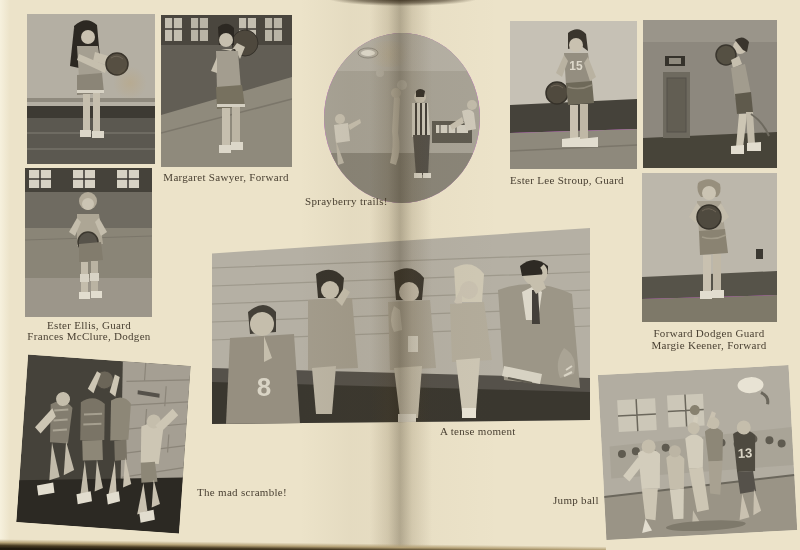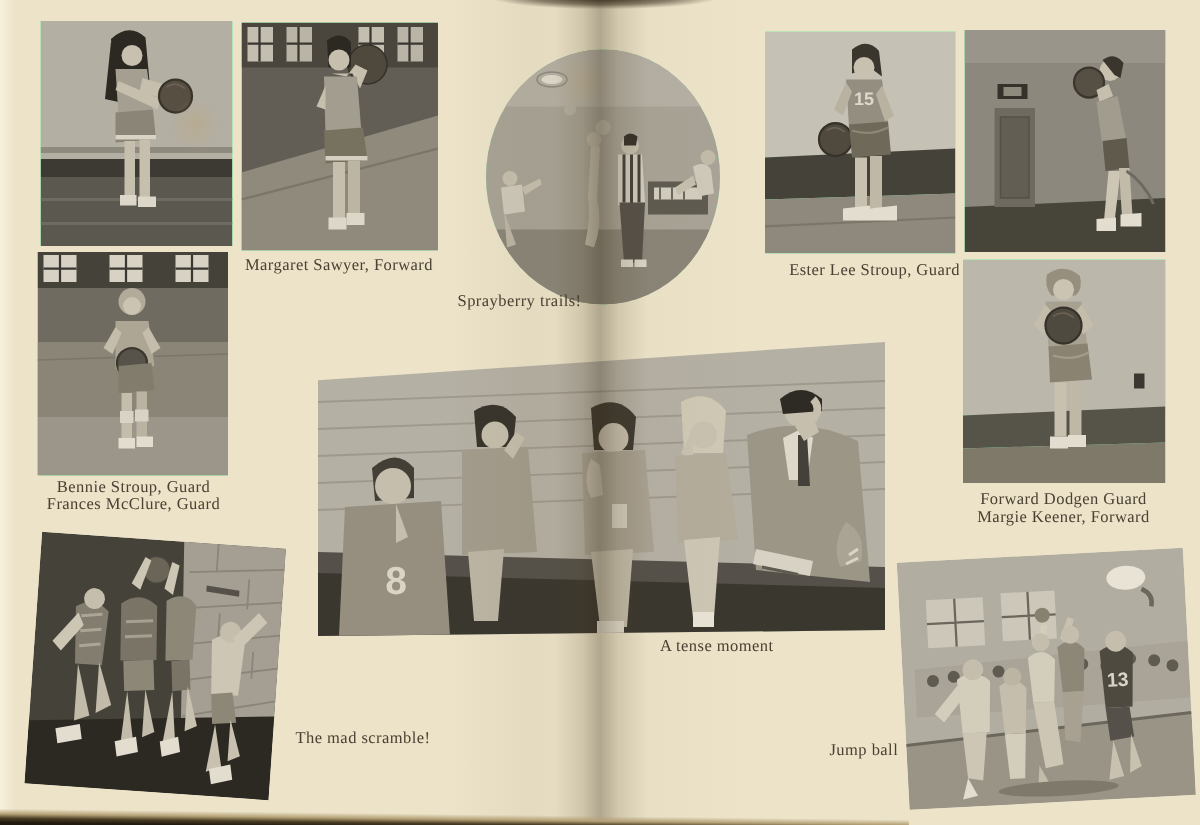--- a/index.html
+++ b/index.html
@@ -13,21 +13,21 @@
     background:linear-gradient(90deg,rgba(255,252,238,.55),rgba(255,252,238,0));}
   .gutter{position:absolute;left:300px;top:0;width:200px;height:550px;pointer-events:none;
     background:
       linear-gradient(90deg,rgba(86,68,34,0) 0%,rgba(86,68,34,.05) 25%,rgba(86,68,34,0) 100%),
       linear-gradient(90deg,rgba(86,68,34,0) 35%,rgba(80,62,30,.14) 44%,rgba(52,40,18,.30) 50%,rgba(80,62,30,.14) 56%,rgba(86,68,34,0) 66%);}
   .spine-top{position:absolute;left:328px;top:-2px;width:150px;height:8px;
     background:radial-gradient(ellipse at 50% 0%,rgba(38,26,10,.92) 0%,rgba(38,26,10,.5) 45%,rgba(38,26,10,0) 72%);}
   .bottom-strip{position:absolute;left:-4px;top:539px;width:610px;height:16px;
     transform:rotate(0.7deg);transform-origin:left top;
     background:linear-gradient(180deg,rgba(201,185,143,0) 0%,#b4a176 22%,#4a3d24 40%,#211a0e 58%,#191309 100%);}
-  .photo{position:absolute;overflow:hidden;background:#86efac;}
+  .photo{position:absolute;overflow:hidden;background:#d946ef;}
   .photo svg{display:block;width:100%;height:100%;}
   .stain{position:absolute;border-radius:50%;pointer-events:none;}
   .cap{
     position:absolute;color:#4a4133;font-size:11px;letter-spacing:.3px;
     line-height:11.5px;white-space:nowrap;
   }
   .cap.center{text-align:center;}
 </style>
 </head>
 <body>
@@ -137,21 +137,21 @@
       <circle cx="47" cy="72" r="11" fill="#504a3e" stroke="#36322a" stroke-width="1.5"></circle>
       <path d="M41 66 Q47 62 53 67" stroke="#6e6557" stroke-width="1" fill="none"></path>
       <path d="M56 62 L82 60 L84 82 L58 84 Z" fill="#6e6959"></path>
       <path d="M58 66 Q70 70 82 64" stroke="#8d8777" stroke-width="1.5" fill="none"></path>
       <rect x="60" y="84" width="8" height="34" fill="#c9c1b0"></rect>
       <rect x="70" y="83" width="8" height="35" fill="#c0b8a6"></rect>
       <path d="M52 118 L70 116 L70 126 L52 126 Z" fill="#e2ddcf"></path>
       <path d="M70 118 L88 116 L88 126 L70 126 Z" fill="#e2ddcf"></path>
     </svg>
   </div>
-  <div class="cap center" style="left:508px;top:175px;width:150px;text-align:center;">Ester Lee Stroup, Guard</div>
+  <div class="cap center" style="left:492px;top:175px;width:150px;text-align:center;">Ester Lee Stroup, Guard</div>
 
   <div class="photo" style="left:643px;top:20px;width:134px;height:148px;">
     <svg viewBox="0 0 134 148" preserveAspectRatio="none">
       <rect x="0" y="0" width="134" height="148" fill="#8d887e"></rect>
       <rect x="0" y="0" width="134" height="22" fill="#9a958a"></rect>
       <path d="M0 118 L134 112 L134 148 L0 148 Z" fill="#474439"></path>
       <rect x="20" y="52" width="27" height="66" fill="#6e6a5f"></rect>
       <rect x="24" y="58" width="19" height="54" fill="#625e53" stroke="#55514a" stroke-width="1"></rect>
       <rect x="22" y="36" width="20" height="10" fill="#35322b"></rect>
       <rect x="26" y="38" width="12" height="6" fill="#8f8a7e"></rect>
@@ -189,22 +189,22 @@
       <circle cx="63" cy="74" r="10" fill="#57534a" stroke="#3c382f" stroke-width="1.5"></circle>
       <path d="M54 76 L76 74 L78 92 L54 94 Z" fill="#827c6d"></path>
       <rect x="56" y="94" width="7" height="30" fill="#c4bdac"></rect>
       <rect x="66" y="93" width="7" height="31" fill="#bab3a2"></rect>
       <rect x="55" y="106" width="9" height="8" fill="#d8d3c5"></rect>
       <rect x="65" y="105" width="9" height="8" fill="#d8d3c5"></rect>
       <rect x="54" y="124" width="11" height="7" fill="#e2ddcf"></rect>
       <rect x="66" y="123" width="11" height="7" fill="#e2ddcf"></rect>
     </svg>
   </div>
-  <div class="cap center" style="left:18px;top:320px;width:142px;">Bennie Stroup, Guard</div>
-  <div class="cap center" style="left:18px;top:331px;width:142px;">Frances McClure, Guard</div>
+  <div class="cap center" style="left:18px;top:320px;width:142px;">Ester Ellis, Guard</div>
+  <div class="cap center" style="left:18px;top:331px;width:142px;">Frances McClure, Dodgen</div>
 
   <div class="photo" style="left:642px;top:173px;width:135px;height:149px;">
     <svg viewBox="0 0 135 149" preserveAspectRatio="none">
       <rect x="0" y="0" width="135" height="104" fill="#bcb7ab"></rect>
       <path d="M0 104 L135 98 L135 122 L0 126 Z" fill="#565349"></path>
       <path d="M0 126 L135 122 L135 149 L0 149 Z" fill="#7e7969"></path>
       <rect x="114" y="76" width="7" height="10" fill="#3b3831"></rect>
       <path d="M56 10 Q67 2 78 11 Q80 20 75 24 L59 24 Q54 18 56 10 Z" fill="#978f7d"></path>
       <circle cx="67" cy="20" r="7" fill="#cbc4b3"></circle>
       <path d="M55 28 L79 28 L83 58 L57 60 Z" fill="#a8a191"></path>

